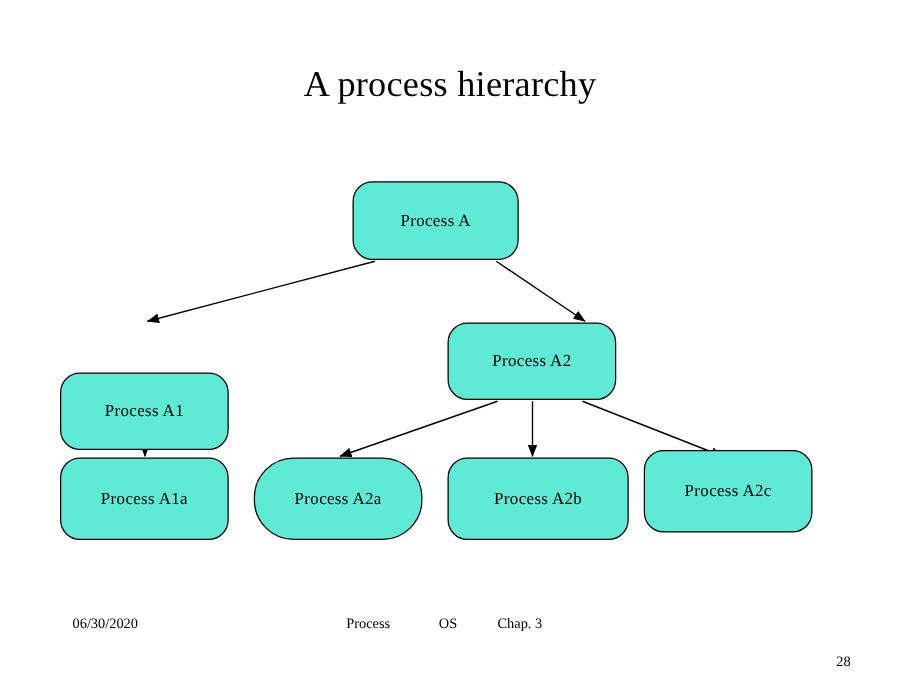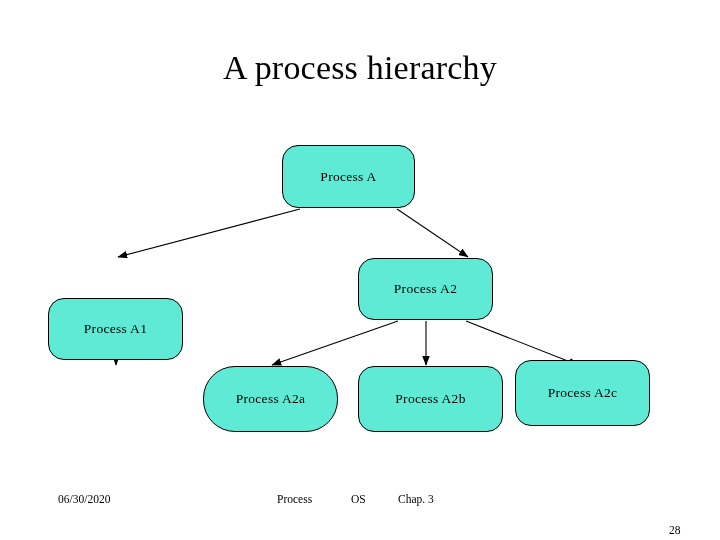--- a/index.html
+++ b/index.html
@@ -20,21 +20,21 @@
     height: 540px;
     background: #ffffff;
   }
   #slide-title {
     position: absolute;
     left: 0;
     top: 48px;
     width: 720px;
     text-align: center;
     font-family: "Liberation Serif", serif;
-    font-size: 34px;
+    font-size: 29px;
     font-weight: normal;
     color: #000000;
     letter-spacing: 0.2px;
     line-height: 40px;
   }
   #diagram {
     position: absolute;
     left: 0;
     top: 0;
     width: 720px;
@@ -114,20 +114,23 @@
     </div>
 
     <div class="node" style="left:48px; top:258px; width:135px; height:62px;margin-top:40px;">
       <span>Process A1</span>
     </div>
 
     <div class="node" style="left:358px; top:258px; width:135px; height:62px;">
       <span>Process A2</span>
     </div>
 
+    <div class="node" style="left:48px; top:366px; width:135px; height:66px;">
+      <span>Process A1a</span>
+    </div>
 
     <div class="node" style="left:203px; top:366px; width:135px; height:66px;border-radius:32px;">
       <span>Process A2a</span>
     </div>
 
     <div class="node" style="left:358px; top:366px; width:145px; height:66px;">
       <span>Process A2b</span>
     </div>
 
     <div class="node" style="left:515px; top:360px; width:135px; height:66px;">

